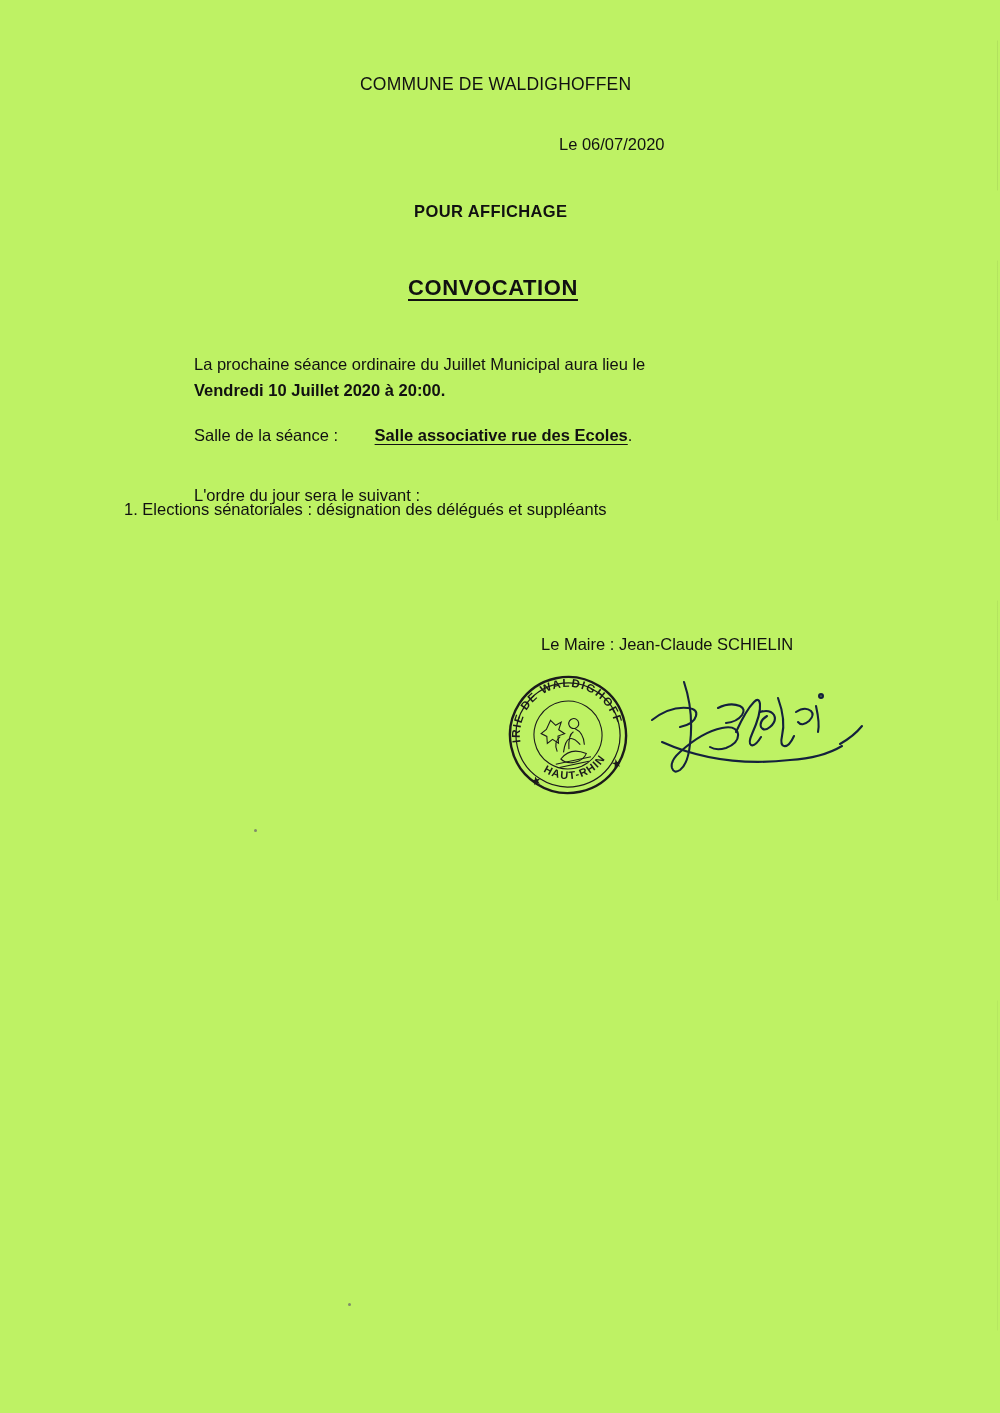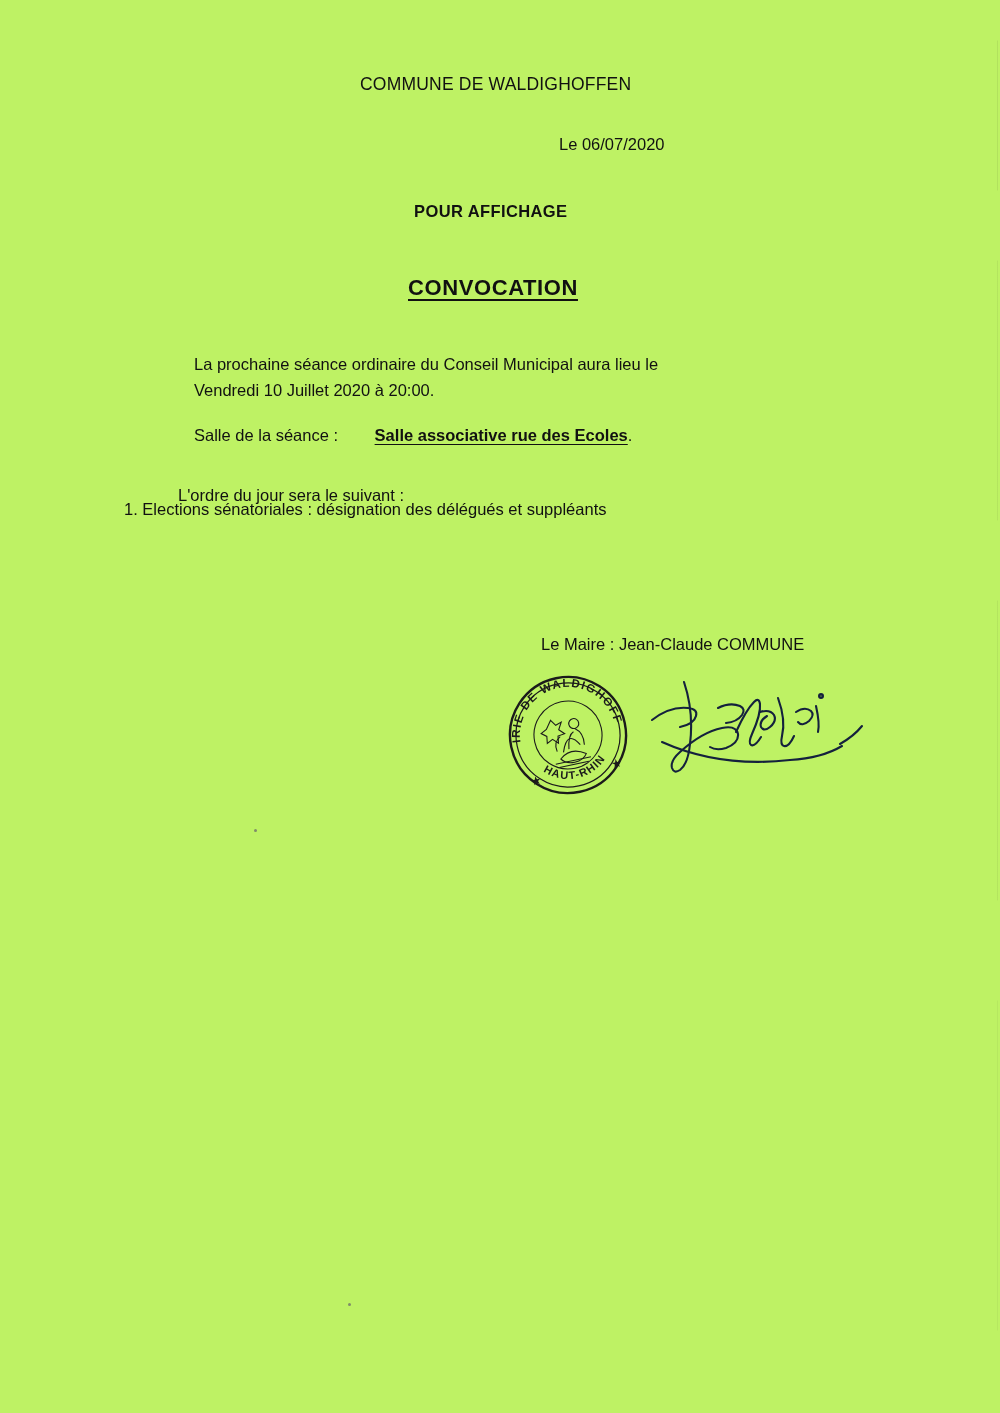--- a/index.html
+++ b/index.html
@@ -84,21 +84,21 @@
   .body-block {
     position: absolute;
     top: 352px;
     left: 194px;
     width: 700px;
     font-size: 16.5px;
     line-height: 1.55;
   }
   .body-block .para { margin: 0 0 0 0; }
   .body-block .para + .para { margin-top: 20px; }
-  .bold { font-weight: normal; }
+  .bold { font-weight: bold; }
   .bold-underline {
     font-weight: bold;
     text-decoration: underline;
     text-underline-offset: 3px;
     margin-left: 32px;
   }
 
   .agenda {
     position: absolute;
     top: 500px;
@@ -148,35 +148,35 @@
   <div class="doc-text header-commune">COMMUNE DE WALDIGHOFFEN</div>
 
   <div class="doc-text date-line">Le 06/07/2020</div>
 
   <div class="doc-text pour-affichage">POUR AFFICHAGE</div>
 
   <div class="doc-text title-convocation">CONVOCATION</div>
 
   <div class="body-block">
     <p class="para">
-      <span>La prochaine séance ordinaire du Conseil Municipal aura lieu le</span><br>
+      <span>La prochaine séance ordinaire du Juillet Municipal aura lieu le</span><br>
       <span class="bold">Vendredi 10 Juillet 2020 à 20:00.</span>
     </p>
     <p class="para">
       <span>Salle de la séance : </span><span class="bold-underline">Salle associative rue des Ecoles</span><span>.</span>
     </p>
   </div>
 
-  <div class="doc-text" style="top:484px;left:178px;font-size:16.5px;text-align:center;">L'ordre du jour sera le suivant :</div>
+  <div class="doc-text" style="top:484px;left:194px;font-size:16.5px;text-align:center;">L'ordre du jour sera le suivant :</div>
 
   <div class="agenda">
     <div>1. Elections sénatoriales : désignation des délégués et suppléants</div>
   </div>
 
-  <div class="doc-text signature-line">Le Maire : Jean-Claude COMMUNE</div>
+  <div class="doc-text signature-line">Le Maire : Jean-Claude SCHIELIN</div>
 
   <div class="stamp-wrap">
     <svg viewBox="0 0 140 140" width="140" height="140" aria-hidden="true">
       <defs>
         <path id="arcTop" d="M 22,70 A 48,48 0 0 1 118,70" fill="none"></path>
         <path id="arcBottom" d="M 26,70 A 44,44 0 0 0 114,70" fill="none"></path>
       </defs>
       <g transform="rotate(-12 70 70)">
         <circle cx="70" cy="70" r="58" fill="none" stroke="#1b1b1b" stroke-width="2.4"></circle>
         <circle cx="70" cy="70" r="52" fill="none" stroke="#1b1b1b" stroke-width="1.2"></circle>

